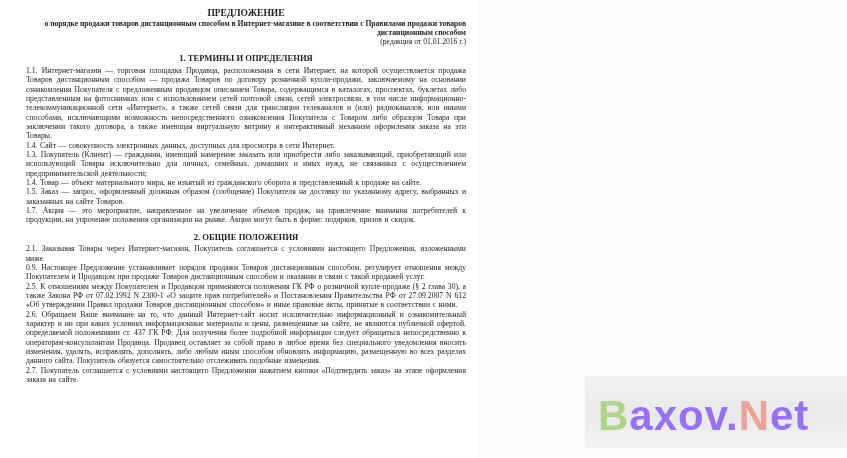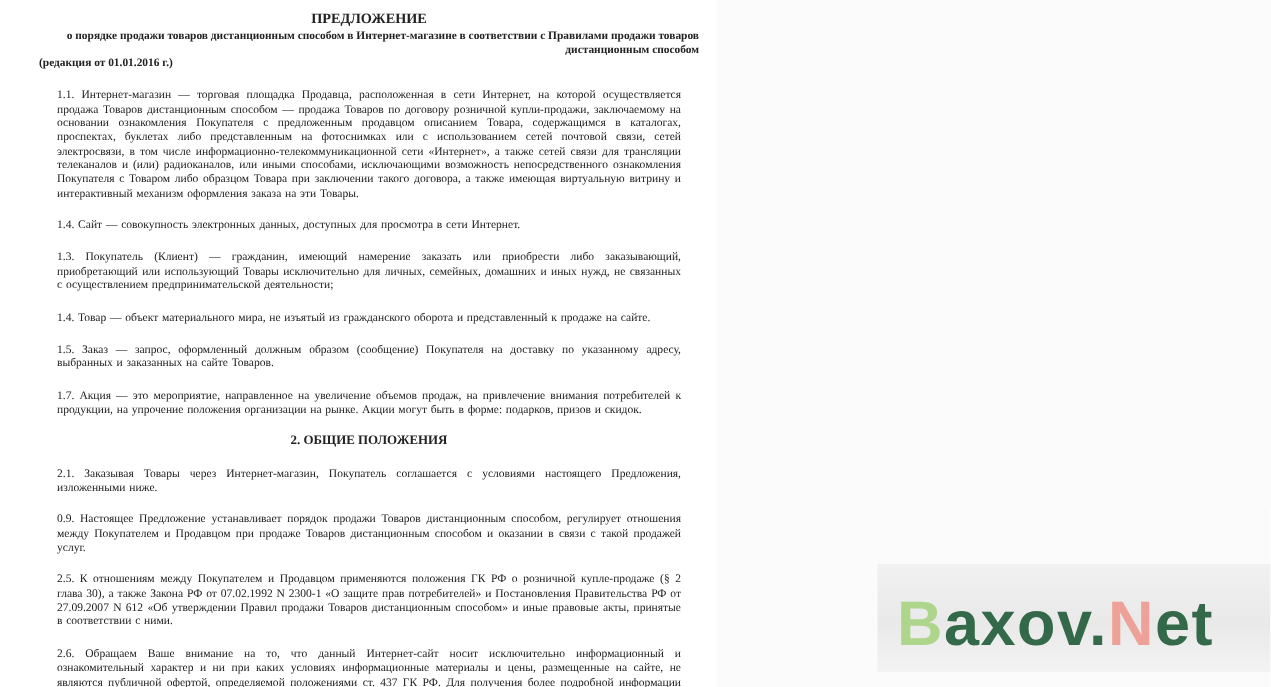--- a/index.html
+++ b/index.html
@@ -40,35 +40,35 @@
     margin: 0;
   }
   .doc-subtitle {
     text-align: right;
     font-weight: bold;
     font-size: 7.6px;
     line-height: 8.8px;
     margin: 1px 0 0 0;
   }
   .doc-revision {
-    text-align: left;
-    font-weight: bold;
+    text-align: right;
+    font-weight: normal;
     font-size: 7.6px;
     line-height: 8.8px;
     margin: 0;
   }
   .sec-heading {
     text-align: center;
     font-weight: bold;
     font-size: 8.6px;
     line-height: 9.5px;
     margin: 8px 0 2px 0;
   }
   .para {
-    margin: 12px;
+    margin: 0;
     text-align: justify;
     font-size: 7.7px;
     line-height: 9.35px;
     word-spacing: 0.6px;
   }
   
   .wm-band {
     position: absolute;
     left: 585px;
     top: 376px;
@@ -83,38 +83,39 @@
     font-family: "Liberation Sans", sans-serif;
     font-weight: bold;
     font-size: 42px;
     line-height: 48px;
     letter-spacing: 1px;
     opacity: 0.85;
     user-select: none;
     white-space: nowrap;
   }
   .wm-green { color: #a3d37c; }
-  .wm-gray  { color: #14532d; }
+  .wm-gray  { color: #8b5cf6; }
   .wm-red   { color: #ef9589; }
 </style>
 </head>
 <body>
 
 <div class="screen">
 
   <div class="right-bg"></div>
 
   <div class="doc">
 
     <p class="doc-title">ПРЕДЛОЖЕНИЕ</p>
 
     <p class="doc-subtitle">о порядке продажи товаров дистанционным способом в Интернет-магазине в соответствии с Правилами продажи товаров дистанционным способом</p>
 
     <p class="doc-revision">(редакция от 01.01.2016 г.)</p>
 
+    <h2 class="sec-heading">1. ТЕРМИНЫ И ОПРЕДЕЛЕНИЯ</h2>
 
     <p class="para">1.1. Интернет-магазин — торговая площадка Продавца, расположенная в сети Интернет, на которой осуществляется продажа Товаров дистанционным способом — продажа Товаров по договору розничной купли-продажи, заключаемому на основании ознакомления Покупателя с предложенным продавцом описанием Товара, содержащимся в каталогах, проспектах, буклетах либо представленным на фотоснимках или с использованием сетей почтовой связи, сетей электросвязи, в том числе информационно-телекоммуникационной сети «Интернет», а также сетей связи для трансляции телеканалов и (или) радиоканалов, или иными способами, исключающими возможность непосредственного ознакомления Покупателя с Товаром либо образцом Товара при заключении такого договора, а также имеющая виртуальную витрину и интерактивный механизм оформления заказа на эти Товары.</p>
     <p class="para">1.4. Сайт — совокупность электронных данных, доступных для просмотра в сети Интернет.</p>
     <p class="para">1.3. Покупатель (Клиент) — гражданин, имеющий намерение заказать или приобрести либо заказывающий, приобретающий или использующий Товары исключительно для личных, семейных, домашних и иных нужд, не связанных с осуществлением предпринимательской деятельности;</p>
     <p class="para">1.4. Товар — объект материального мира, не изъятый из гражданского оборота и представленный к продаже на сайте.</p>
     <p class="para">1.5. Заказ — запрос, оформленный должным образом (сообщение) Покупателя на доставку по указанному адресу, выбранных и заказанных на сайте Товаров.</p>
     <p class="para">1.7. Акция — это мероприятие, направленное на увеличение объемов продаж, на привлечение внимания потребителей к продукции, на упрочение положения организации на рынке. Акции могут быть в форме: подарков, призов и скидок.</p>
 
     <h2 class="sec-heading">2. ОБЩИЕ ПОЛОЖЕНИЯ</h2>
 

